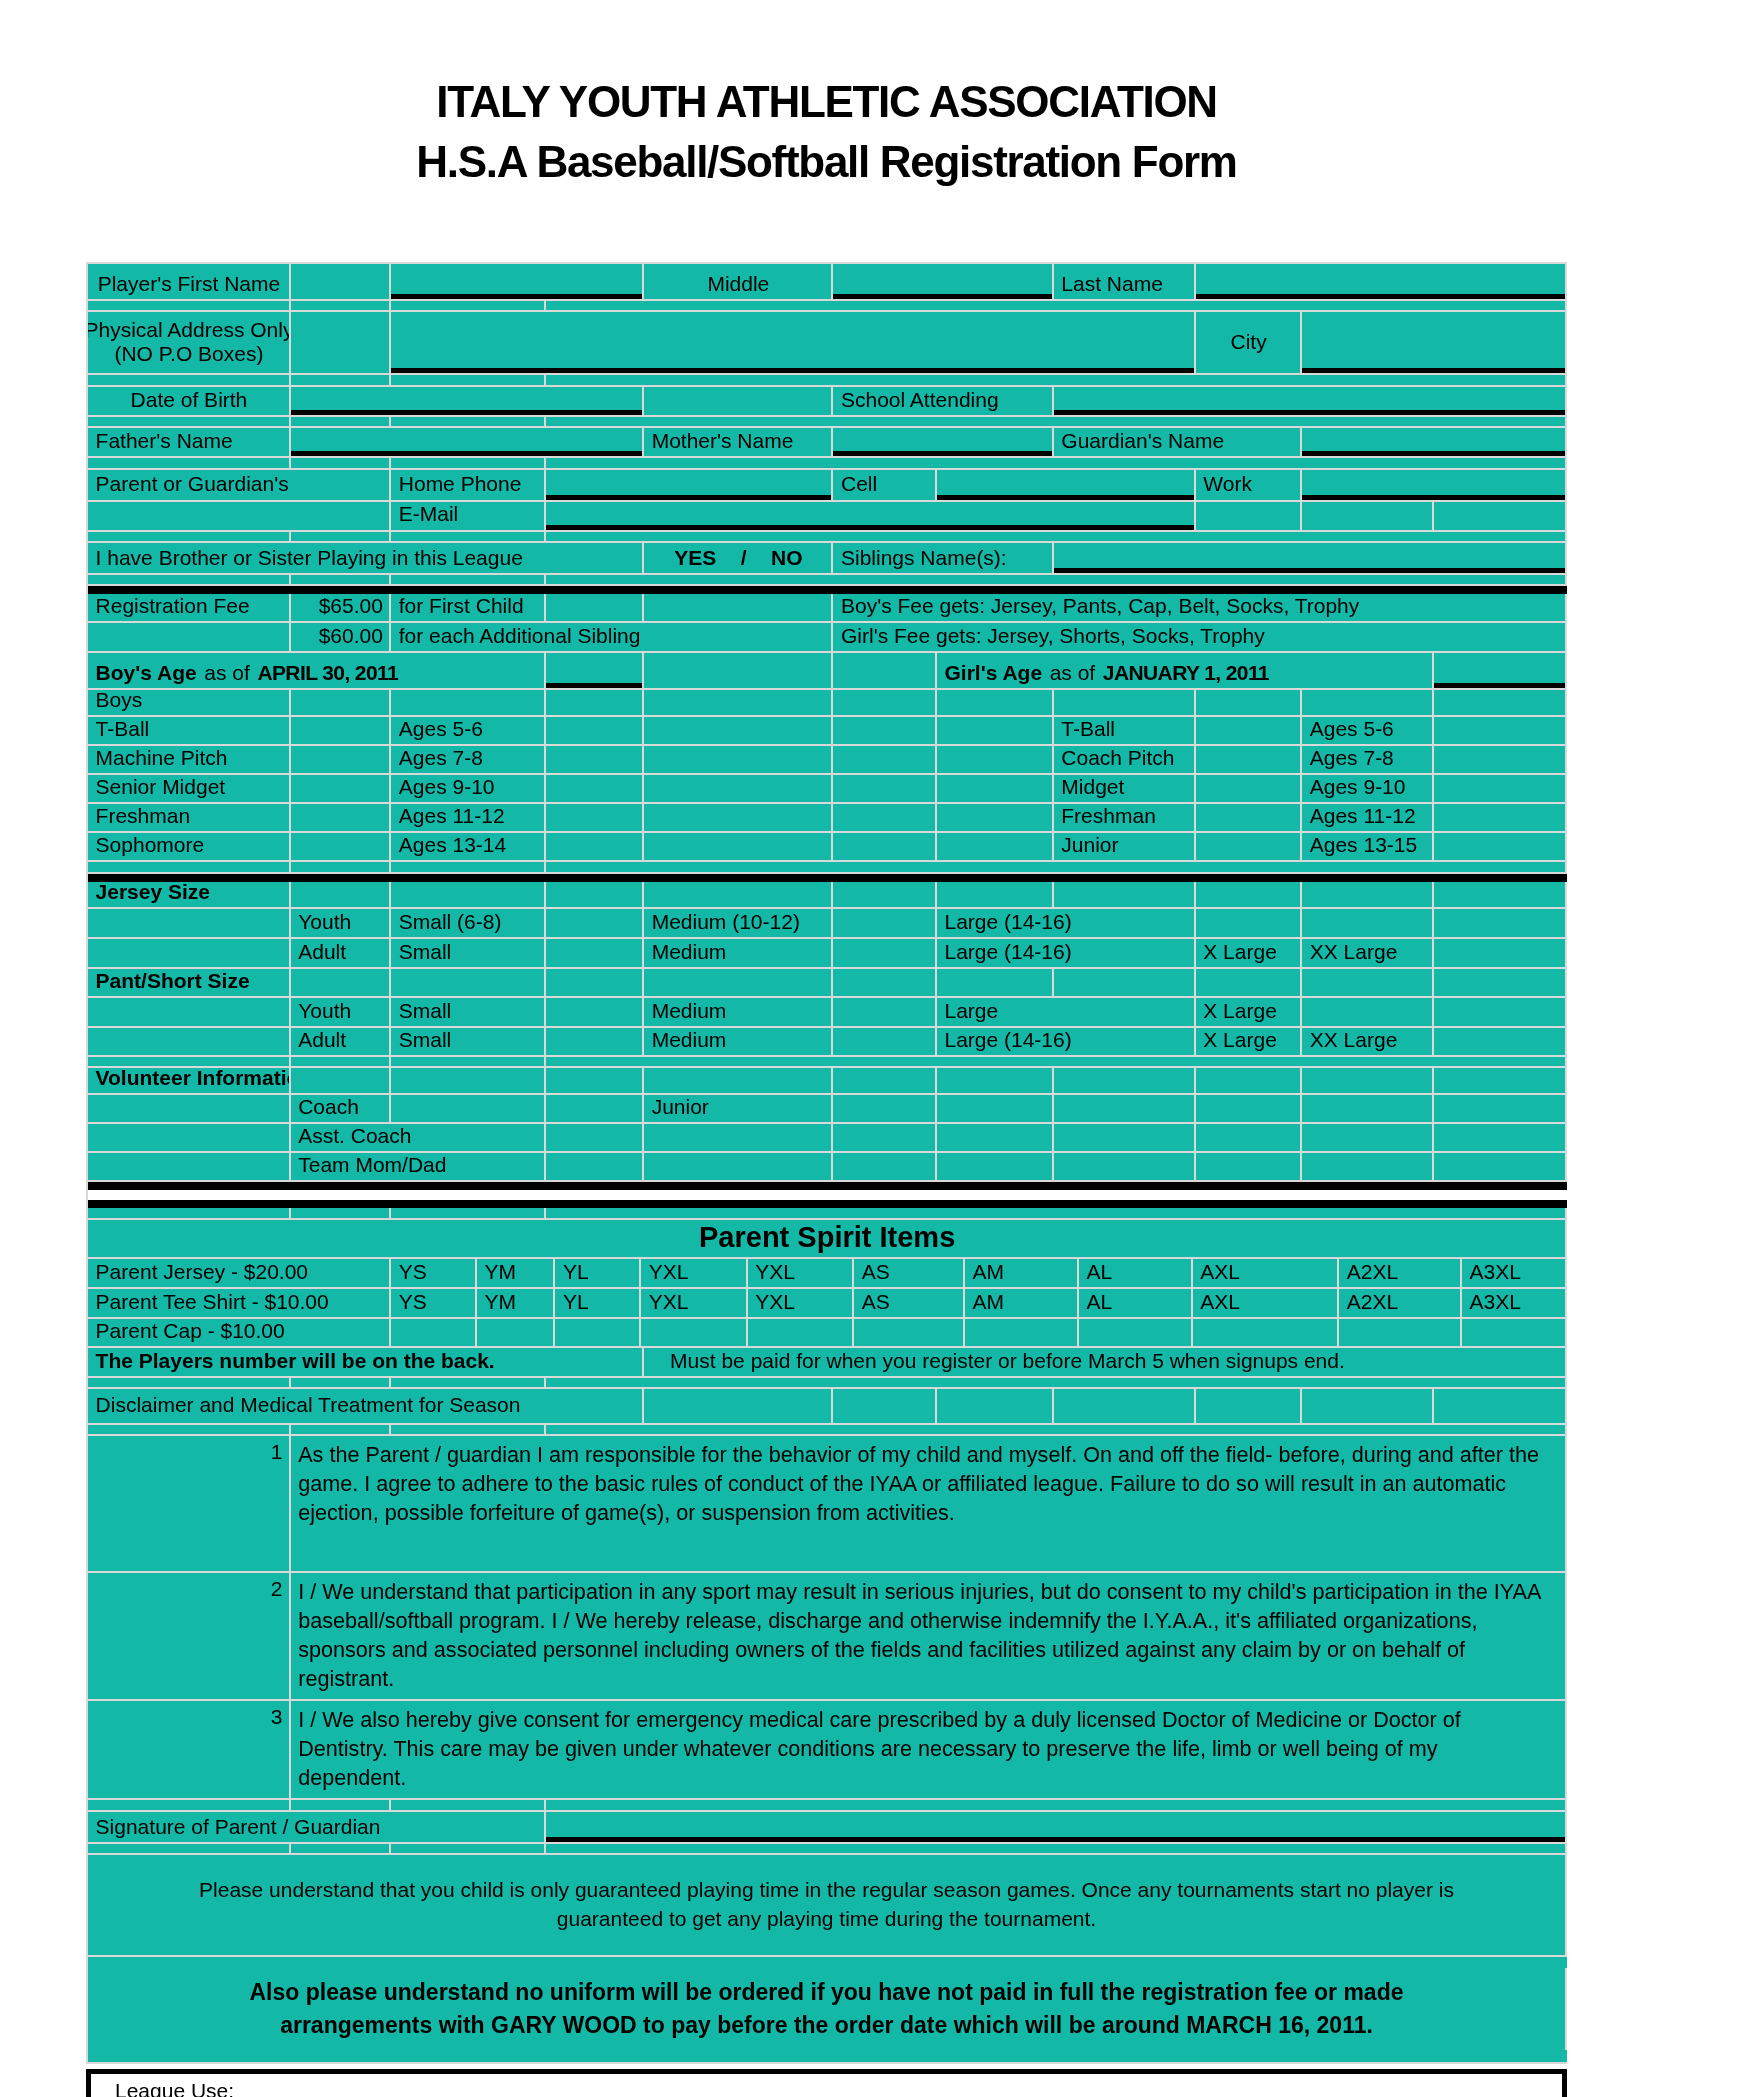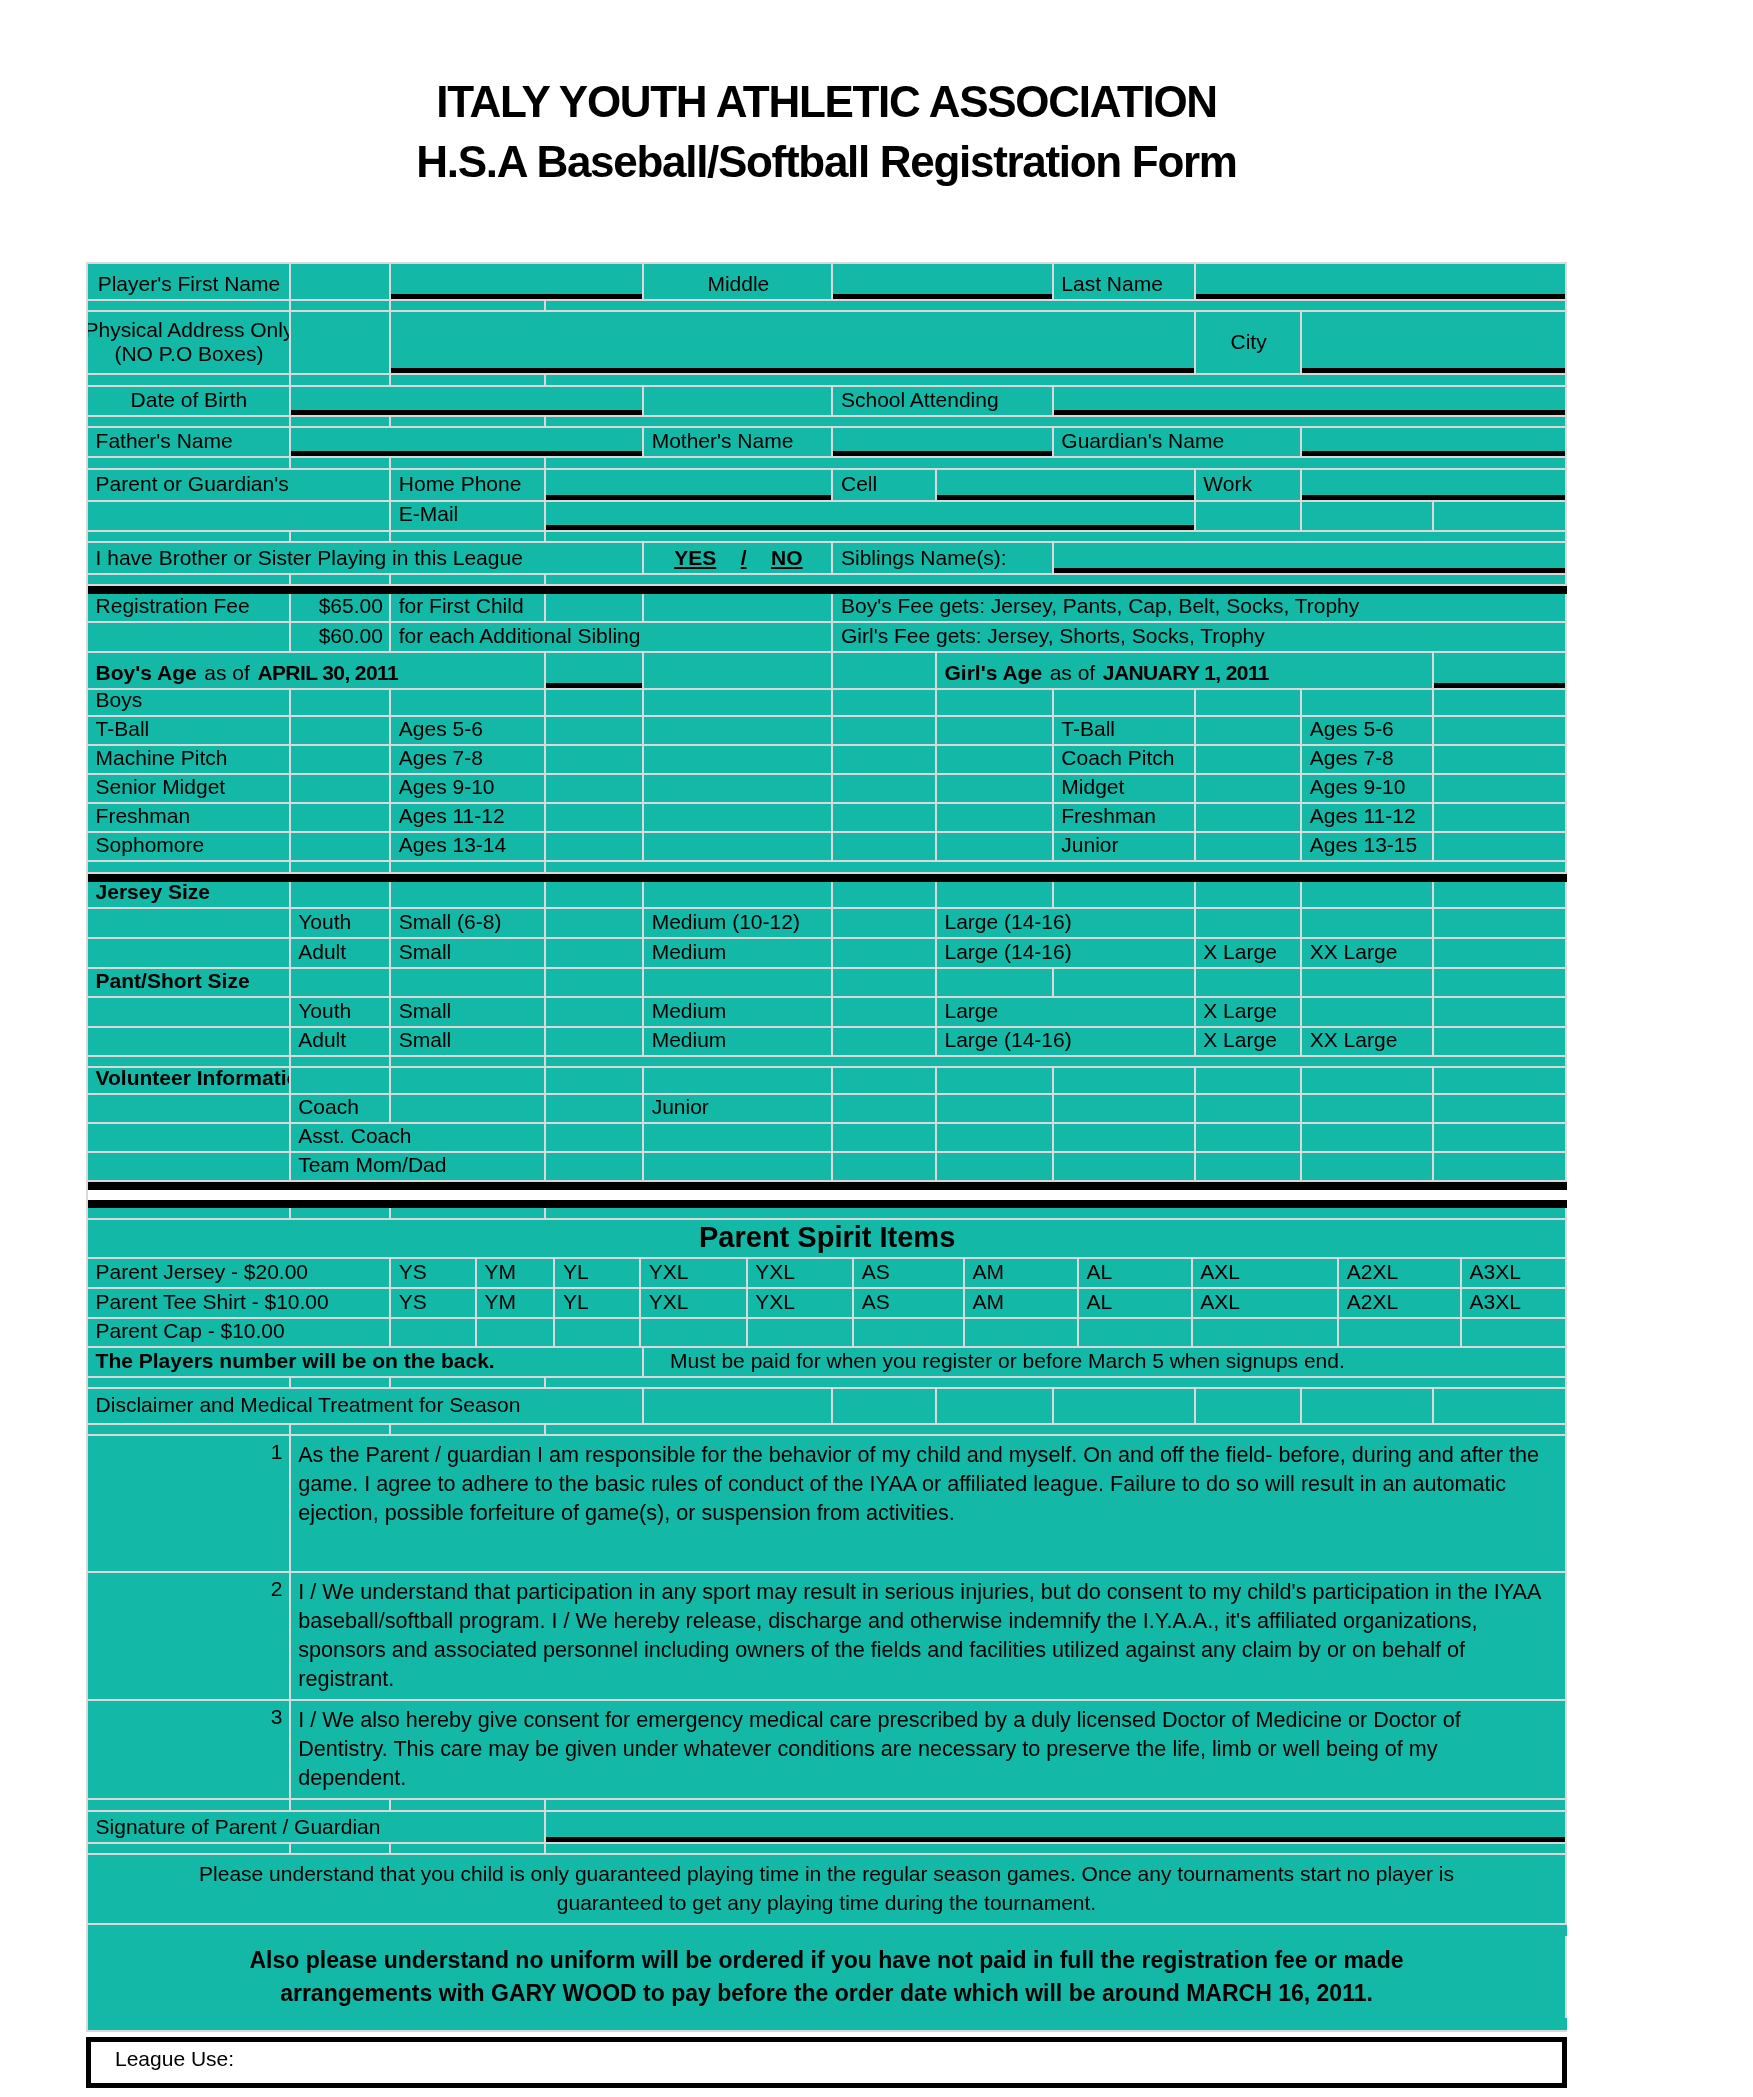--- a/index.html
+++ b/index.html
@@ -44,34 +44,34 @@
   .sp{height:11.4px}
   .sp .c{padding:0}
 
   .dsep{height:4.4px; border-top:4.4px solid #000; border-bottom:4.4px solid #000;}
   .gsep{height:10.2px;}
 
   .ah2{font-weight:400; margin:0 7.6px;}
   .ah3{font-weight:700; font-size:21px; letter-spacing:-0.6px;}
 
   .yesno{justify-content:space-evenly; font-weight:700;}
-  .yesno span{margin:0 2px;text-decoration:underline;}
+  .yesno span{margin:0 2px;}
 
   .spirit-title{height:39px;}
   .spirit-title .c{font-weight:700; font-size:29px; justify-content:center; align-items:center;}
 
   .prow{height:auto;}
   .pnum{align-items:flex-start; justify-content:flex-end; padding-top:3.8px;}
   .ptxt{white-space:normal; align-items:flex-start; line-height:29px; font-size:21.6px;
         padding:3.8px 16.5px 6.3px 7.6px;}
   .pb60{padding-bottom:44px;}
 
   .noteswrap{white-space:normal; line-height:28.6px; justify-content:center; text-align:center;
              align-items:center; padding:5.1px 12.7px;}
-  .note-inner{max-width:1365px; margin:0 auto;}
+  .note-inner{max-width:1365px; margin:16px auto;}
   .bold-note{font-weight:700; font-size:23px; line-height:33px;}
   .bold-inner{max-width:1270px; margin:0 auto;}
   .hnote{height:auto; min-height:61px;}
   .hbold{height:auto; min-height:107px; padding:11.4px 0;}
 
   .lbox{margin-left:86px; width:1481px; margin-top:5.1px; border:5.1px solid #000;
         padding-bottom:9px; background:#fff;}
   .lrow{display:flex; height:32px;}
   .lbox .c{border:none;padding-left:24px;}
 </style>

